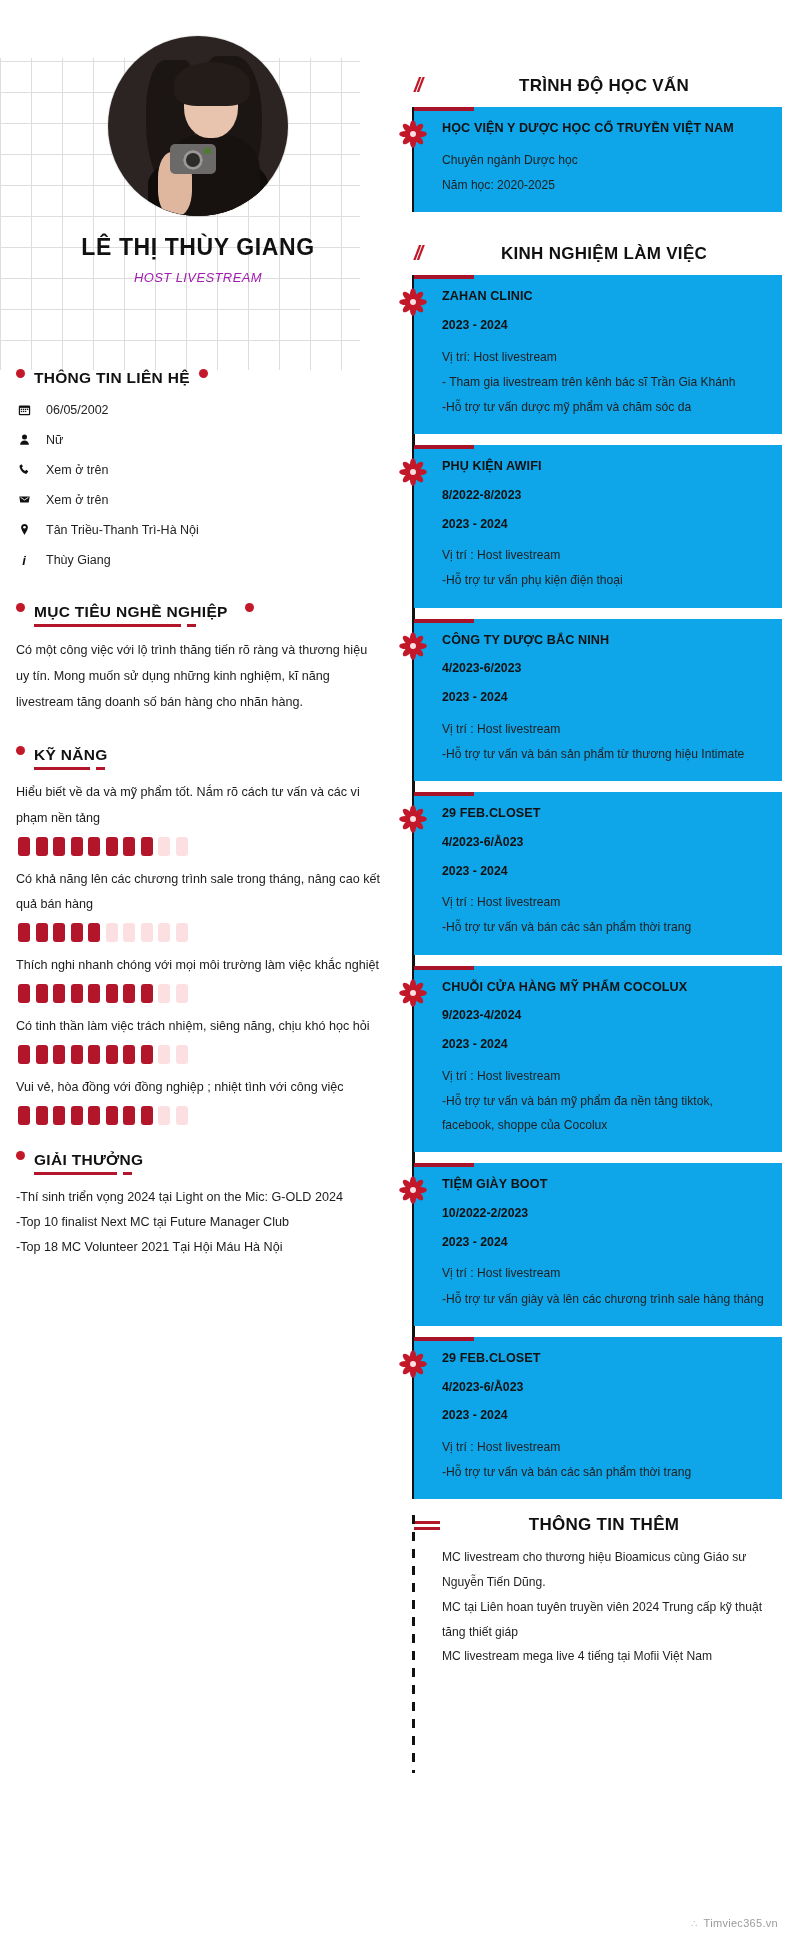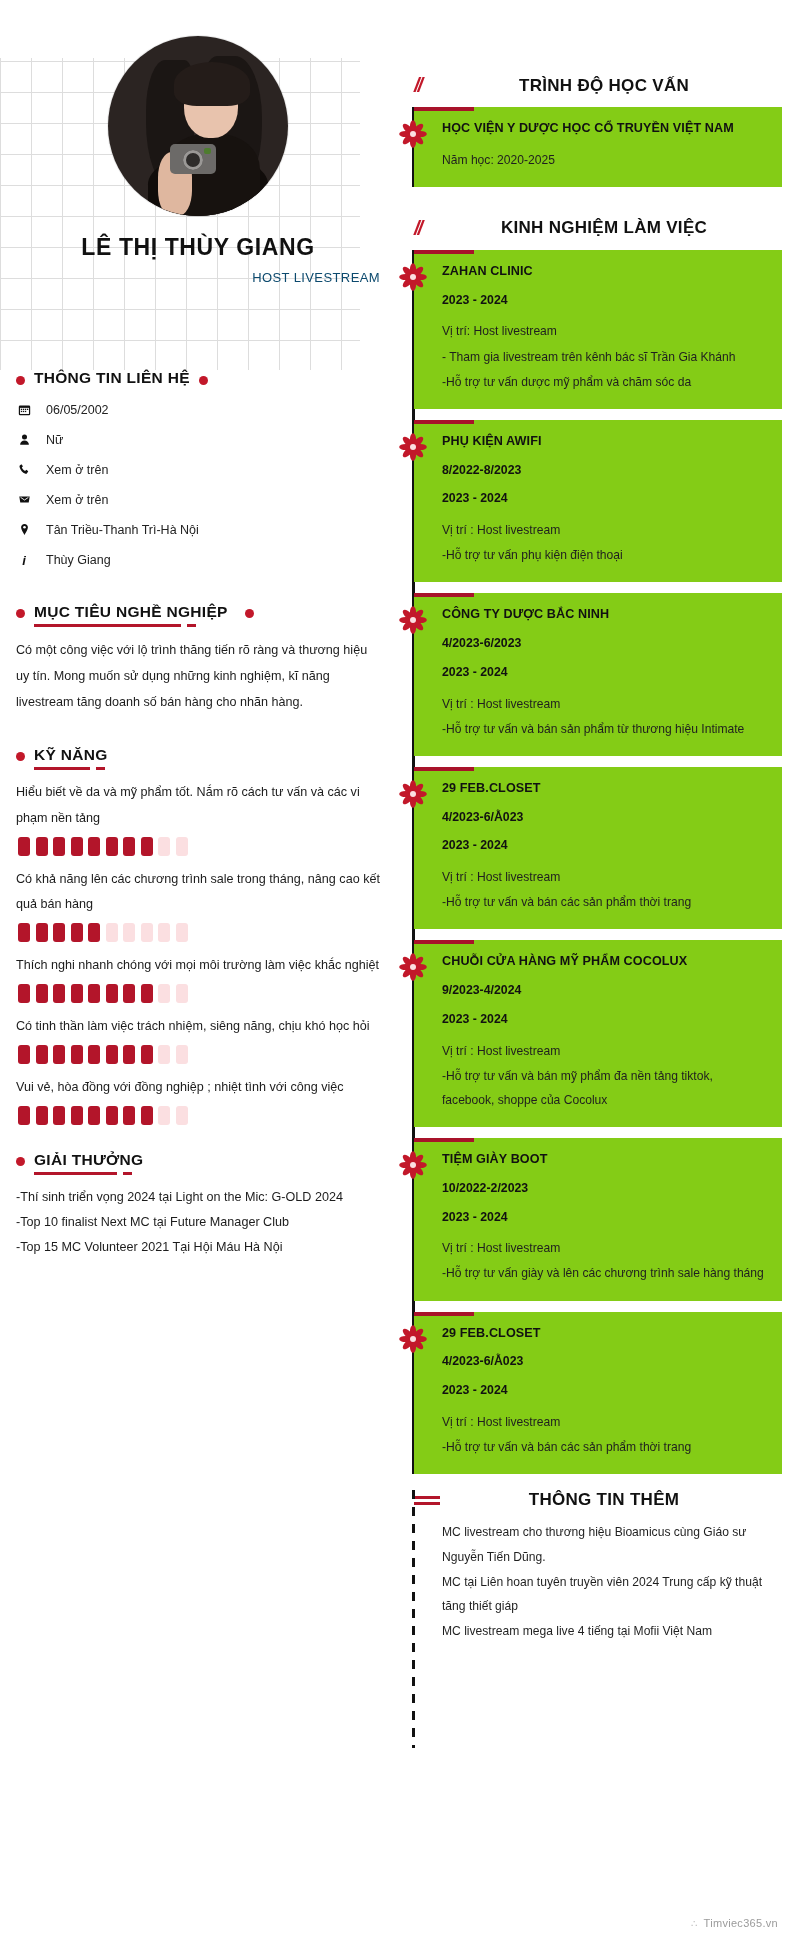--- a/index.html
+++ b/index.html
@@ -115,32 +115,33 @@
 
   .full-name {
     text-align: center;
     font-size: 23px;
     font-weight: 700;
     letter-spacing: .6px;
     margin-top: 18px;
     color: #111;
   }
   .job-title {
-    text-align: right;
+    text-align: center;
     font-size: 13px;
     letter-spacing: .4px;
     margin-top: 9px;
-    color: #0c4a6e;
+    color: #a21caf;
+    font-style: italic;
   }
 
   
   .lsec { margin-top: 26px; }
   .lsec-head {
     display: flex;
-    align-items: center;
+    align-items: flex-start;
     gap: 9px;
     margin-bottom: 12px;
   }
   .dot {
     width: 9px; height: 9px; border-radius: 50%;
     background: #c2182a; flex: none;
   }
   .lsec-title {
     font-size: 15.5px;
     font-weight: 700;
@@ -257,21 +258,21 @@
     width: 3px;
     background: #111;
   }
   .tl-line.dashed {
     background: repeating-linear-gradient(
       to bottom, #111 0 9px, transparent 9px 17px);
   }
 
   .entry {
     position: relative;
-    background: #84cc16;
+    background: #0ea5e9;
     padding: 11px 14px 14px 28px;
     margin-bottom: 11px;
   }
   .entry-topbar {
     position: absolute;
     left: 0; top: 0;
     width: 60px; height: 4px;
     background: #a8132a;
   }
   .flower {
@@ -511,21 +512,21 @@
     </div>
 
     <div class="lsec" style="margin-top:26px;">
       <div class="lsec-head">
         <span class="dot"></span>
         <span class="lsec-title underlined">GIẢI THƯỞNG</span>
       </div>
       <div id="awards-list">
           <div class="award-line">-Thí sinh triển vọng 2024 tại Light on the Mic: G-OLD 2024</div>
           <div class="award-line">-Top 10 finalist Next MC tại Future Manager Club</div>
-          <div class="award-line">-Top 15 MC Volunteer 2021 Tại Hội Máu Hà Nội</div>
+          <div class="award-line">-Top 18 MC Volunteer 2021 Tại Hội Máu Hà Nội</div>
         </div>
     </div>
 
   </div>
 
   <div class="right-col">
 
     <div style="padding-top:74px;">
       <div class="r-head">
         <span class="slashes">//</span>
@@ -542,20 +543,21 @@
                 <ellipse cx="15" cy="7.6" rx="3.1" ry="6.4" fill="#c2182a" transform="rotate(90 15 15)"></ellipse>
                 <ellipse cx="15" cy="7.6" rx="3.1" ry="6.4" fill="#c2182a" transform="rotate(135 15 15)"></ellipse>
                 <ellipse cx="15" cy="7.6" rx="3.1" ry="6.4" fill="#c2182a" transform="rotate(180 15 15)"></ellipse>
                 <ellipse cx="15" cy="7.6" rx="3.1" ry="6.4" fill="#c2182a" transform="rotate(225 15 15)"></ellipse>
                 <ellipse cx="15" cy="7.6" rx="3.1" ry="6.4" fill="#c2182a" transform="rotate(270 15 15)"></ellipse>
                 <ellipse cx="15" cy="7.6" rx="3.1" ry="6.4" fill="#c2182a" transform="rotate(315 15 15)"></ellipse>
                 <circle cx="15" cy="15" r="3" fill="#fbdfe1"></circle>
               </svg>
               <div class="entry-org">HỌC VIỆN Y DƯỢC HỌC CỔ TRUYỀN VIỆT NAM</div>
               <div class="entry-body">
+                <div>Chuyên ngành Dược học</div>
                 <div>Năm học: 2020-2025</div>
               </div>
             </div>
           </div>
       </div>
     </div>
 
     <div style="margin-top:30px;">
       <div class="r-head">
         <span class="slashes">//</span>

